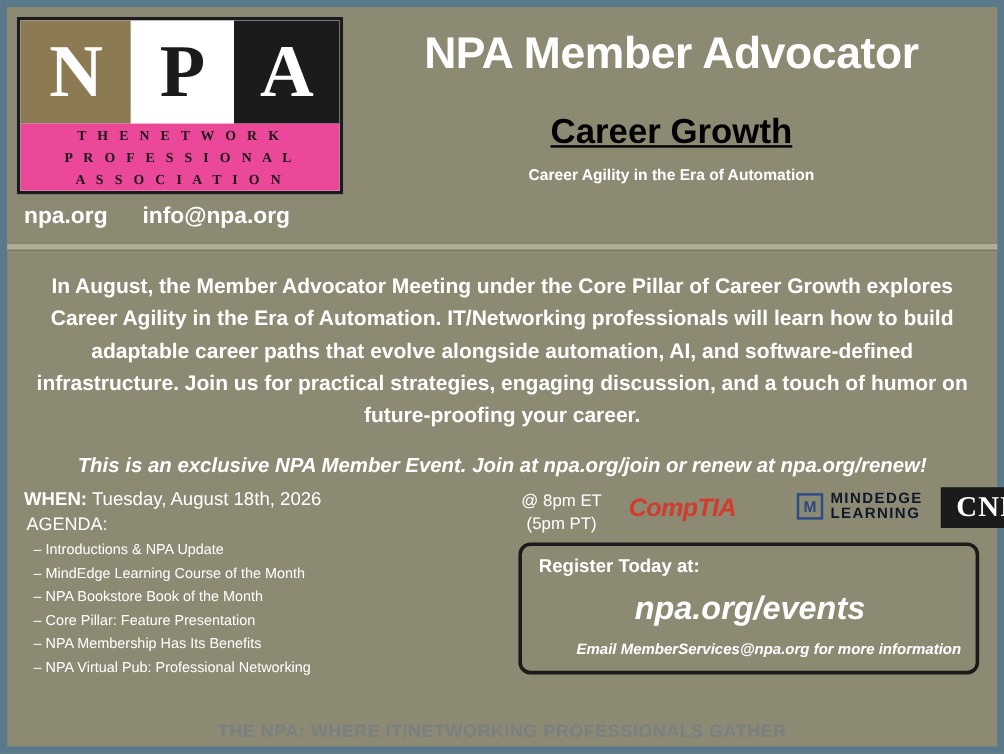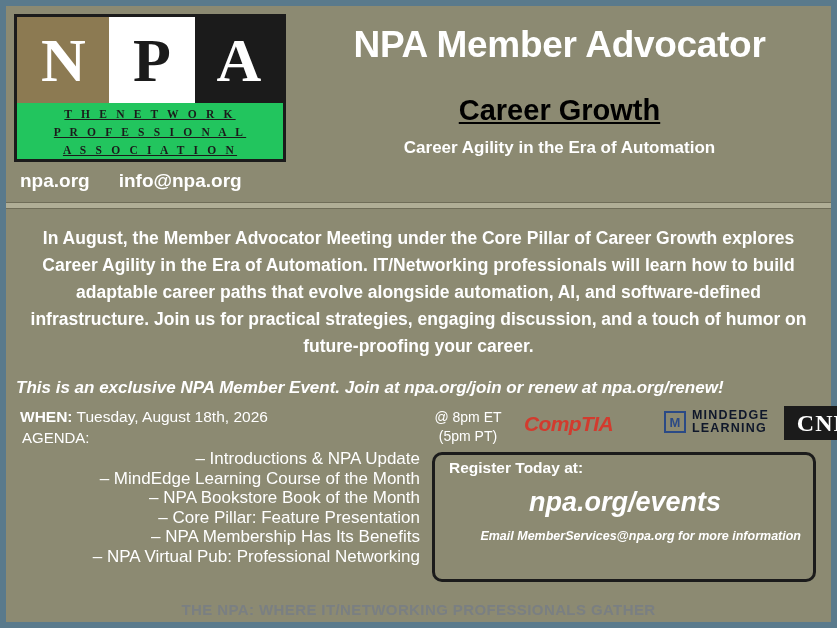--- a/index.html
+++ b/index.html
@@ -80,31 +80,30 @@
     color: #ffffff;
     font-size: 62px;
     height: 86px;
   }
   .logo-sub {
     position: absolute;
     left: 0;
     top: 86px;
     width: 100%;
     height: 56px;
-    background: #22c55e;
+    background: #ec4899;
     color: #1b1b1b;
     font-family: "Liberation Serif", serif;
     font-size: 11.5px;
     font-weight: bold;
     letter-spacing: 3.2px;
     text-align: center;
     line-height: 18px;
     padding-top: 2px;
     box-sizing: border-box;
-    text-decoration: underline;
   }
   .logo-links {
     margin-top: 8px;
     color: #ffffff;
     font-size: 19px;
     font-weight: bold;
     display: flex;
     gap: 29px;
     padding-left: 6px;
   }
@@ -122,21 +121,21 @@
   }
   .pillar-title {
     color: #000000;
     font-size: 29px;
     font-weight: bold;
     margin-top: 28px;
     text-decoration: underline;
   }
   .sub-title {
     color: #ffffff;
-    font-size: 17px;
+    font-size: 13px;
     font-weight: bold;
     margin-top: 11px;
   }
 
   .divider {
     height: 5px;
     background: #b0ae96;
     border-top: 1px solid #6f6d58;
     border-bottom: 1px solid #6f6d58;
   }
@@ -149,21 +148,21 @@
     line-height: 27px;
     text-align: center;
     padding: 16px 22px 4px 22px;
   }
 
   .exclusive {
     color: #ffffff;
     font-size: 17px;
     font-weight: bold;
     font-style: italic;
-    text-align: left;
+    text-align: center;
     padding: 14px 10px 6px 10px;
   }
 
   
   .lower {
     display: flex;
     flex-direction: row;
     padding: 4px 10px 0 14px;
   }
   .left-col {
@@ -181,24 +180,23 @@
   .agenda-label {
     font-size: 15px;
     margin: 2px 0 3px 2px;
   }
   .agenda-list {
     margin: 0;
     padding: 0;
     list-style: none;
   }
   .agenda-list li {
-    font-size: 17px;
+    font-size: 12px;
     line-height: 19.5px;
     padding-left: 8px;
-    text-align: right;
   }
   .right-col {
     flex: 1 1 auto;
     position: relative;
   }
   .time-block {
     position: absolute;
     left: 0;
     top: 0;
     color: #ffffff;
@@ -270,26 +268,26 @@
     font-weight: bold;
     letter-spacing: 1px;
   }
 
   
   .register-box {
     position: absolute;
     left: 12px;
     top: 44px;
     width: 384px;
-    height: 130px;
+    height: 110px;
     border: 3px solid #1b1b1b;
     border-radius: 10px;
     box-sizing: border-box;
     color: #ffffff;
-    padding: 4px 12px 0 14px;
+    padding: 9px 12px 0 14px;
   }
   .register-title {
     font-size: 15.5px;
     font-weight: bold;
   }
   .register-url {
     text-align: center;
     font-size: 27px;
     font-weight: bold;
     font-style: italic;

